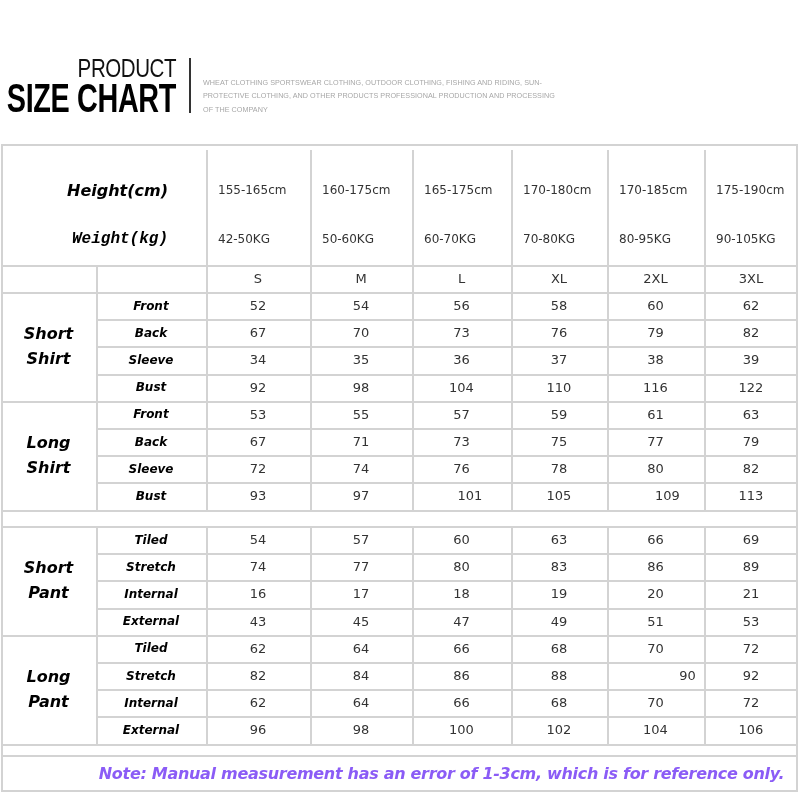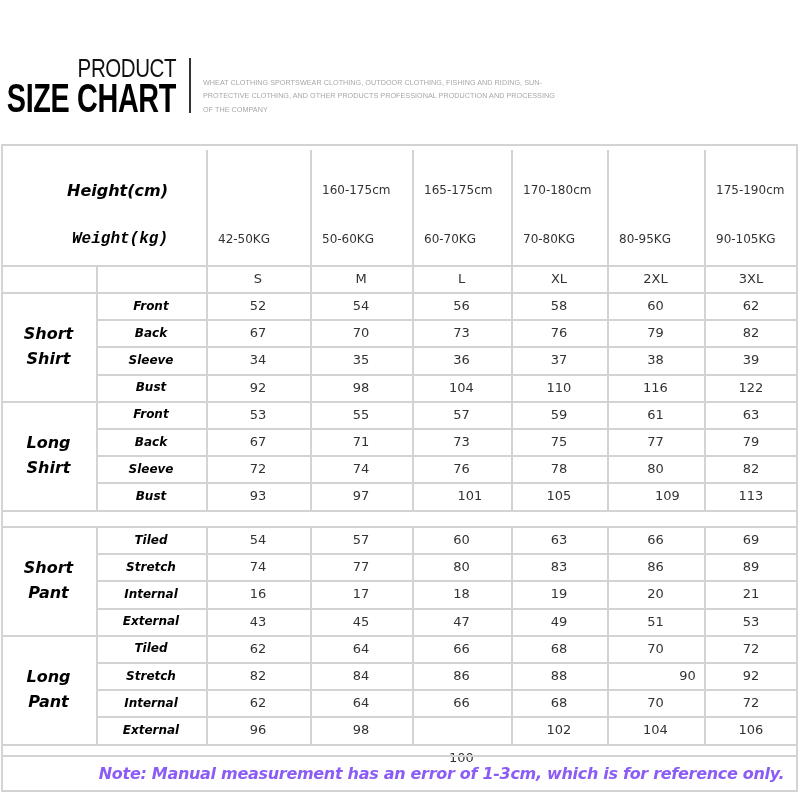--- a/index.html
+++ b/index.html
@@ -31,31 +31,33 @@
 <div class="title-block">
   <div class="title-product">PRODUCT</div>
   <div class="title-sizechart">SIZE CHART</div>
   <div class="title-sep"></div>
   <div class="title-desc">WHEAT CLOTHING SPORTSWEAR CLOTHING, OUTDOOR CLOTHING, FISHING AND RIDING, SUN-PROTECTIVE  CLOTHING, AND OTHER PRODUCTS PROFESSIONAL PRODUCTION AND PROCESSING OF THE COMPANY</div>
 </div>
 
 <div class="grid" id="grid">
     <div class="cell big-label" style="left: -2px; top: 23px; width: 205px; height: 42px;">Height(cm)</div>
     <div class="cell big-label" style="left: -2px; top: 73px; width: 205px; height: 40px; font-family: Liberation Mono, monospace;">Weight(kg)</div>
+    <div class="cell hdr-range" style="left: 203px; top: 23px; width: 104px; height: 42px;">155-165cm</div>
     <div class="cell hdr-range" style="left: 203px; top: 73px; width: 104px; height: 40px;">42-50KG</div>
     <div class="vline" style="left: 203px; top: 4px; height: 115px;"></div>
     <div class="cell hdr-range" style="left: 307px; top: 23px; width: 102px; height: 42px;">160-175cm</div>
     <div class="cell hdr-range" style="left: 307px; top: 73px; width: 102px; height: 40px;">50-60KG</div>
     <div class="vline" style="left: 307px; top: 4px; height: 115px;"></div>
     <div class="cell hdr-range" style="left: 409px; top: 23px; width: 99px; height: 42px;">165-175cm</div>
     <div class="cell hdr-range" style="left: 409px; top: 73px; width: 99px; height: 40px;">60-70KG</div>
     <div class="vline" style="left: 409px; top: 4px; height: 115px;"></div>
     <div class="cell hdr-range" style="left: 508px; top: 23px; width: 96px; height: 42px;">170-180cm</div>
     <div class="cell hdr-range" style="left: 508px; top: 73px; width: 96px; height: 40px;">70-80KG</div>
     <div class="vline" style="left: 508px; top: 4px; height: 115px;"></div>
+    <div class="cell hdr-range" style="left: 604px; top: 23px; width: 97px; height: 42px;">170-185cm</div>
     <div class="cell hdr-range" style="left: 604px; top: 73px; width: 97px; height: 40px;">80-95KG</div>
     <div class="vline" style="left: 604px; top: 4px; height: 115px;"></div>
     <div class="cell hdr-range" style="left: 701px; top: 23px; width: 94px; height: 42px;">175-190cm</div>
     <div class="cell hdr-range" style="left: 701px; top: 73px; width: 94px; height: 40px;">90-105KG</div>
     <div class="vline" style="left: 701px; top: 4px; height: 115px;"></div>
     <div class="hline" style="left: -2px; top: 119px; width: 797px;"></div>
     <div class="cell val" style="left: 203px; top: 119px; width: 104px; height: 27px;">S</div>
     <div class="cell val" style="left: 307px; top: 119px; width: 102px; height: 27px;">M</div>
     <div class="cell val" style="left: 409px; top: 119px; width: 99px; height: 27px;">L</div>
     <div class="cell val" style="left: 508px; top: 119px; width: 96px; height: 27px;">XL</div>
@@ -223,21 +225,21 @@
     <div class="cell val" style="left: 203px; top: 543.2px; width: 104px; height: 27.2px;">62</div>
     <div class="cell val" style="left: 307px; top: 543.2px; width: 102px; height: 27.2px;">64</div>
     <div class="cell val" style="left: 409px; top: 543.2px; width: 99px; height: 27.2px;">66</div>
     <div class="cell val" style="left: 508px; top: 543.2px; width: 96px; height: 27.2px;">68</div>
     <div class="cell val" style="left: 604px; top: 543.2px; width: 97px; height: 27.2px;">70</div>
     <div class="cell val" style="left: 701px; top: 543.2px; width: 94px; height: 27.2px;">72</div>
     <div class="hline" style="left: 93px; top: 570.4px; width: 702px;"></div>
     <div class="cell meas-label" style="left: 93px; top: 570.4px; width: 110px; height: 27.2px;">External</div>
     <div class="cell val" style="left: 203px; top: 570.4px; width: 104px; height: 27.2px;">96</div>
     <div class="cell val" style="left: 307px; top: 570.4px; width: 102px; height: 27.2px;">98</div>
-    <div class="cell val" style="left: 409px; top: 570.4px; width: 99px; height: 27.2px; margin-top: 28px;">100</div>
+    <div class="cell val" style="left: 409px; top: 570.4px; width: 99px; height: 27.2px;">100</div>
     <div class="cell val" style="left: 508px; top: 570.4px; width: 96px; height: 27.2px;">102</div>
     <div class="cell val" style="left: 604px; top: 570.4px; width: 97px; height: 27.2px;">104</div>
     <div class="cell val" style="left: 701px; top: 570.4px; width: 94px; height: 27.2px;">106</div>
     <div class="vline" style="left: 203px; top: 488.8px; height: 108.8px;"></div>
     <div class="vline" style="left: 307px; top: 488.8px; height: 108.8px;"></div>
     <div class="vline" style="left: 409px; top: 488.8px; height: 108.8px;"></div>
     <div class="vline" style="left: 508px; top: 488.8px; height: 108.8px;"></div>
     <div class="vline" style="left: 604px; top: 488.8px; height: 108.8px;"></div>
     <div class="vline" style="left: 701px; top: 488.8px; height: 108.8px;"></div>
     <div class="hline" style="left: -2px; top: 597.6px; width: 797px;"></div>

